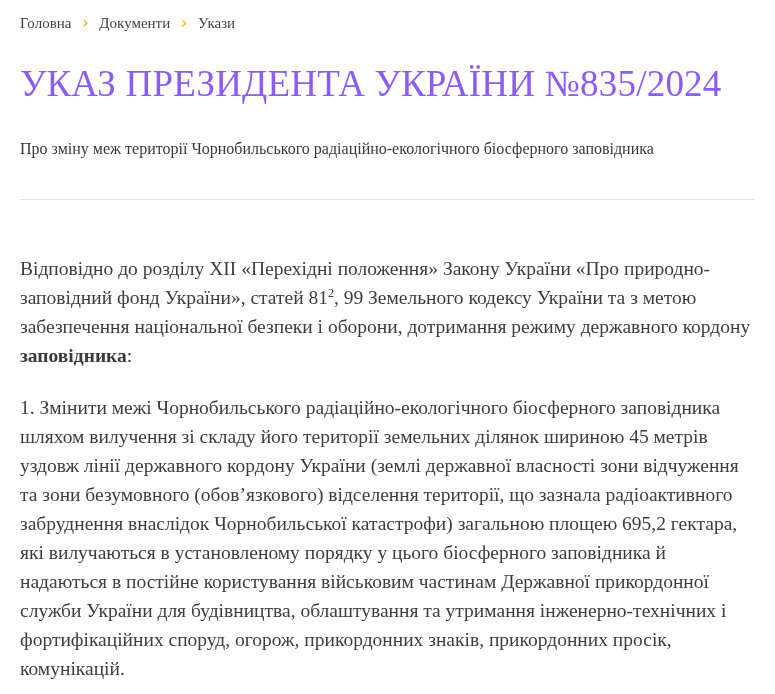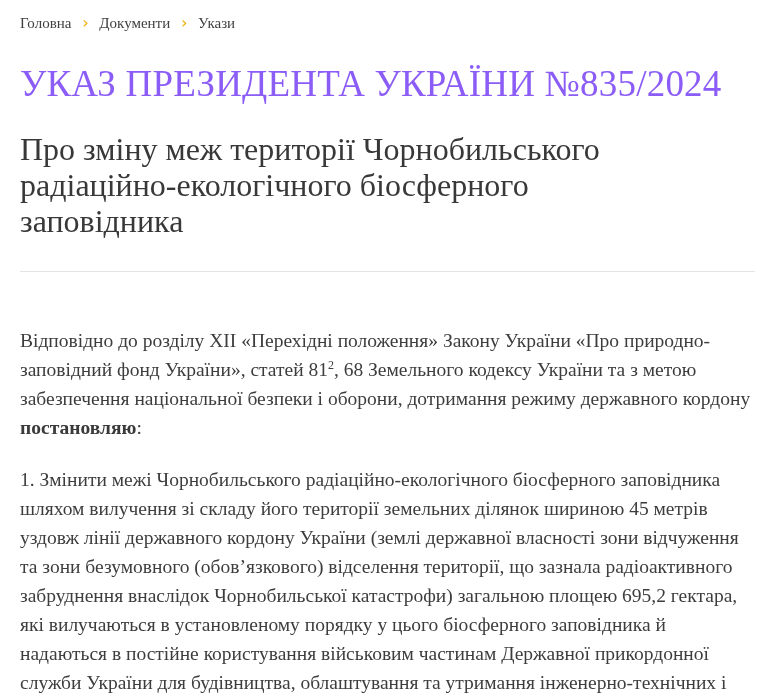--- a/index.html
+++ b/index.html
@@ -41,21 +41,21 @@
   .title {
     font-size: 37px;
     font-weight: 400;
     line-height: 43px;
     margin: 28px 0 0 0;
     color: #8b5cf6;
     letter-spacing: 0.2px;
   }
   
   .subtitle {
-    font-size: 32px;
+    font-size: 16px;
     font-weight: 400;
     line-height: 36px;
     margin: 26px 0 0 0;
     max-width: 655px;
     color: #383838;
   }
   
   .divider {
     border: none;
     border-top: 1px solid #e4e4e4;
@@ -96,19 +96,19 @@
   </nav>
 
   <h1 class="title">УКАЗ ПРЕЗИДЕНТА УКРАЇНИ №835/2024</h1>
 
   <h2 class="subtitle">Про зміну меж території Чорнобильського радіаційно-екологічного біосферного заповідника</h2>
 
   <hr class="divider">
 
   <div class="doc-body">
 
-    <p><span>Відповідно до розділу XII «Перехідні положення» Закону України «Про природно-заповідний фонд України», статей 81</span><sup>2</sup><span>, 68 Земельного кодексу України та з метою забезпечення національної безпеки і оборони, дотримання режиму державного кордону </span><strong>постановляю</strong><span>:</span></p>
+    <p><span>Відповідно до розділу XII «Перехідні положення» Закону України «Про природно-заповідний фонд України», статей 81</span><sup>2</sup><span>, 99 Земельного кодексу України та з метою забезпечення національної безпеки і оборони, дотримання режиму державного кордону </span><strong>заповідника</strong><span>:</span></p>
 
     <p>1. Змінити межі Чорнобильського радіаційно-екологічного біосферного заповідника шляхом вилучення зі складу його території земельних ділянок шириною 45 метрів уздовж лінії державного кордону України (землі державної власності зони відчуження та зони безумовного (обов’язкового) відселення території, що зазнала радіоактивного забруднення внаслідок Чорнобильської катастрофи) загальною площею 695,2 гектара, які вилучаються в установленому порядку у цього біосферного заповідника й надаються в постійне користування військовим частинам Державної прикордонної служби України для будівництва, облаштування та утримання інженерно-технічних і фортифікаційних споруд, огорож, прикордонних знаків, прикордонних просік, комунікацій.</p>
 
   </div>
 
 </div>
 
 </body></html>

